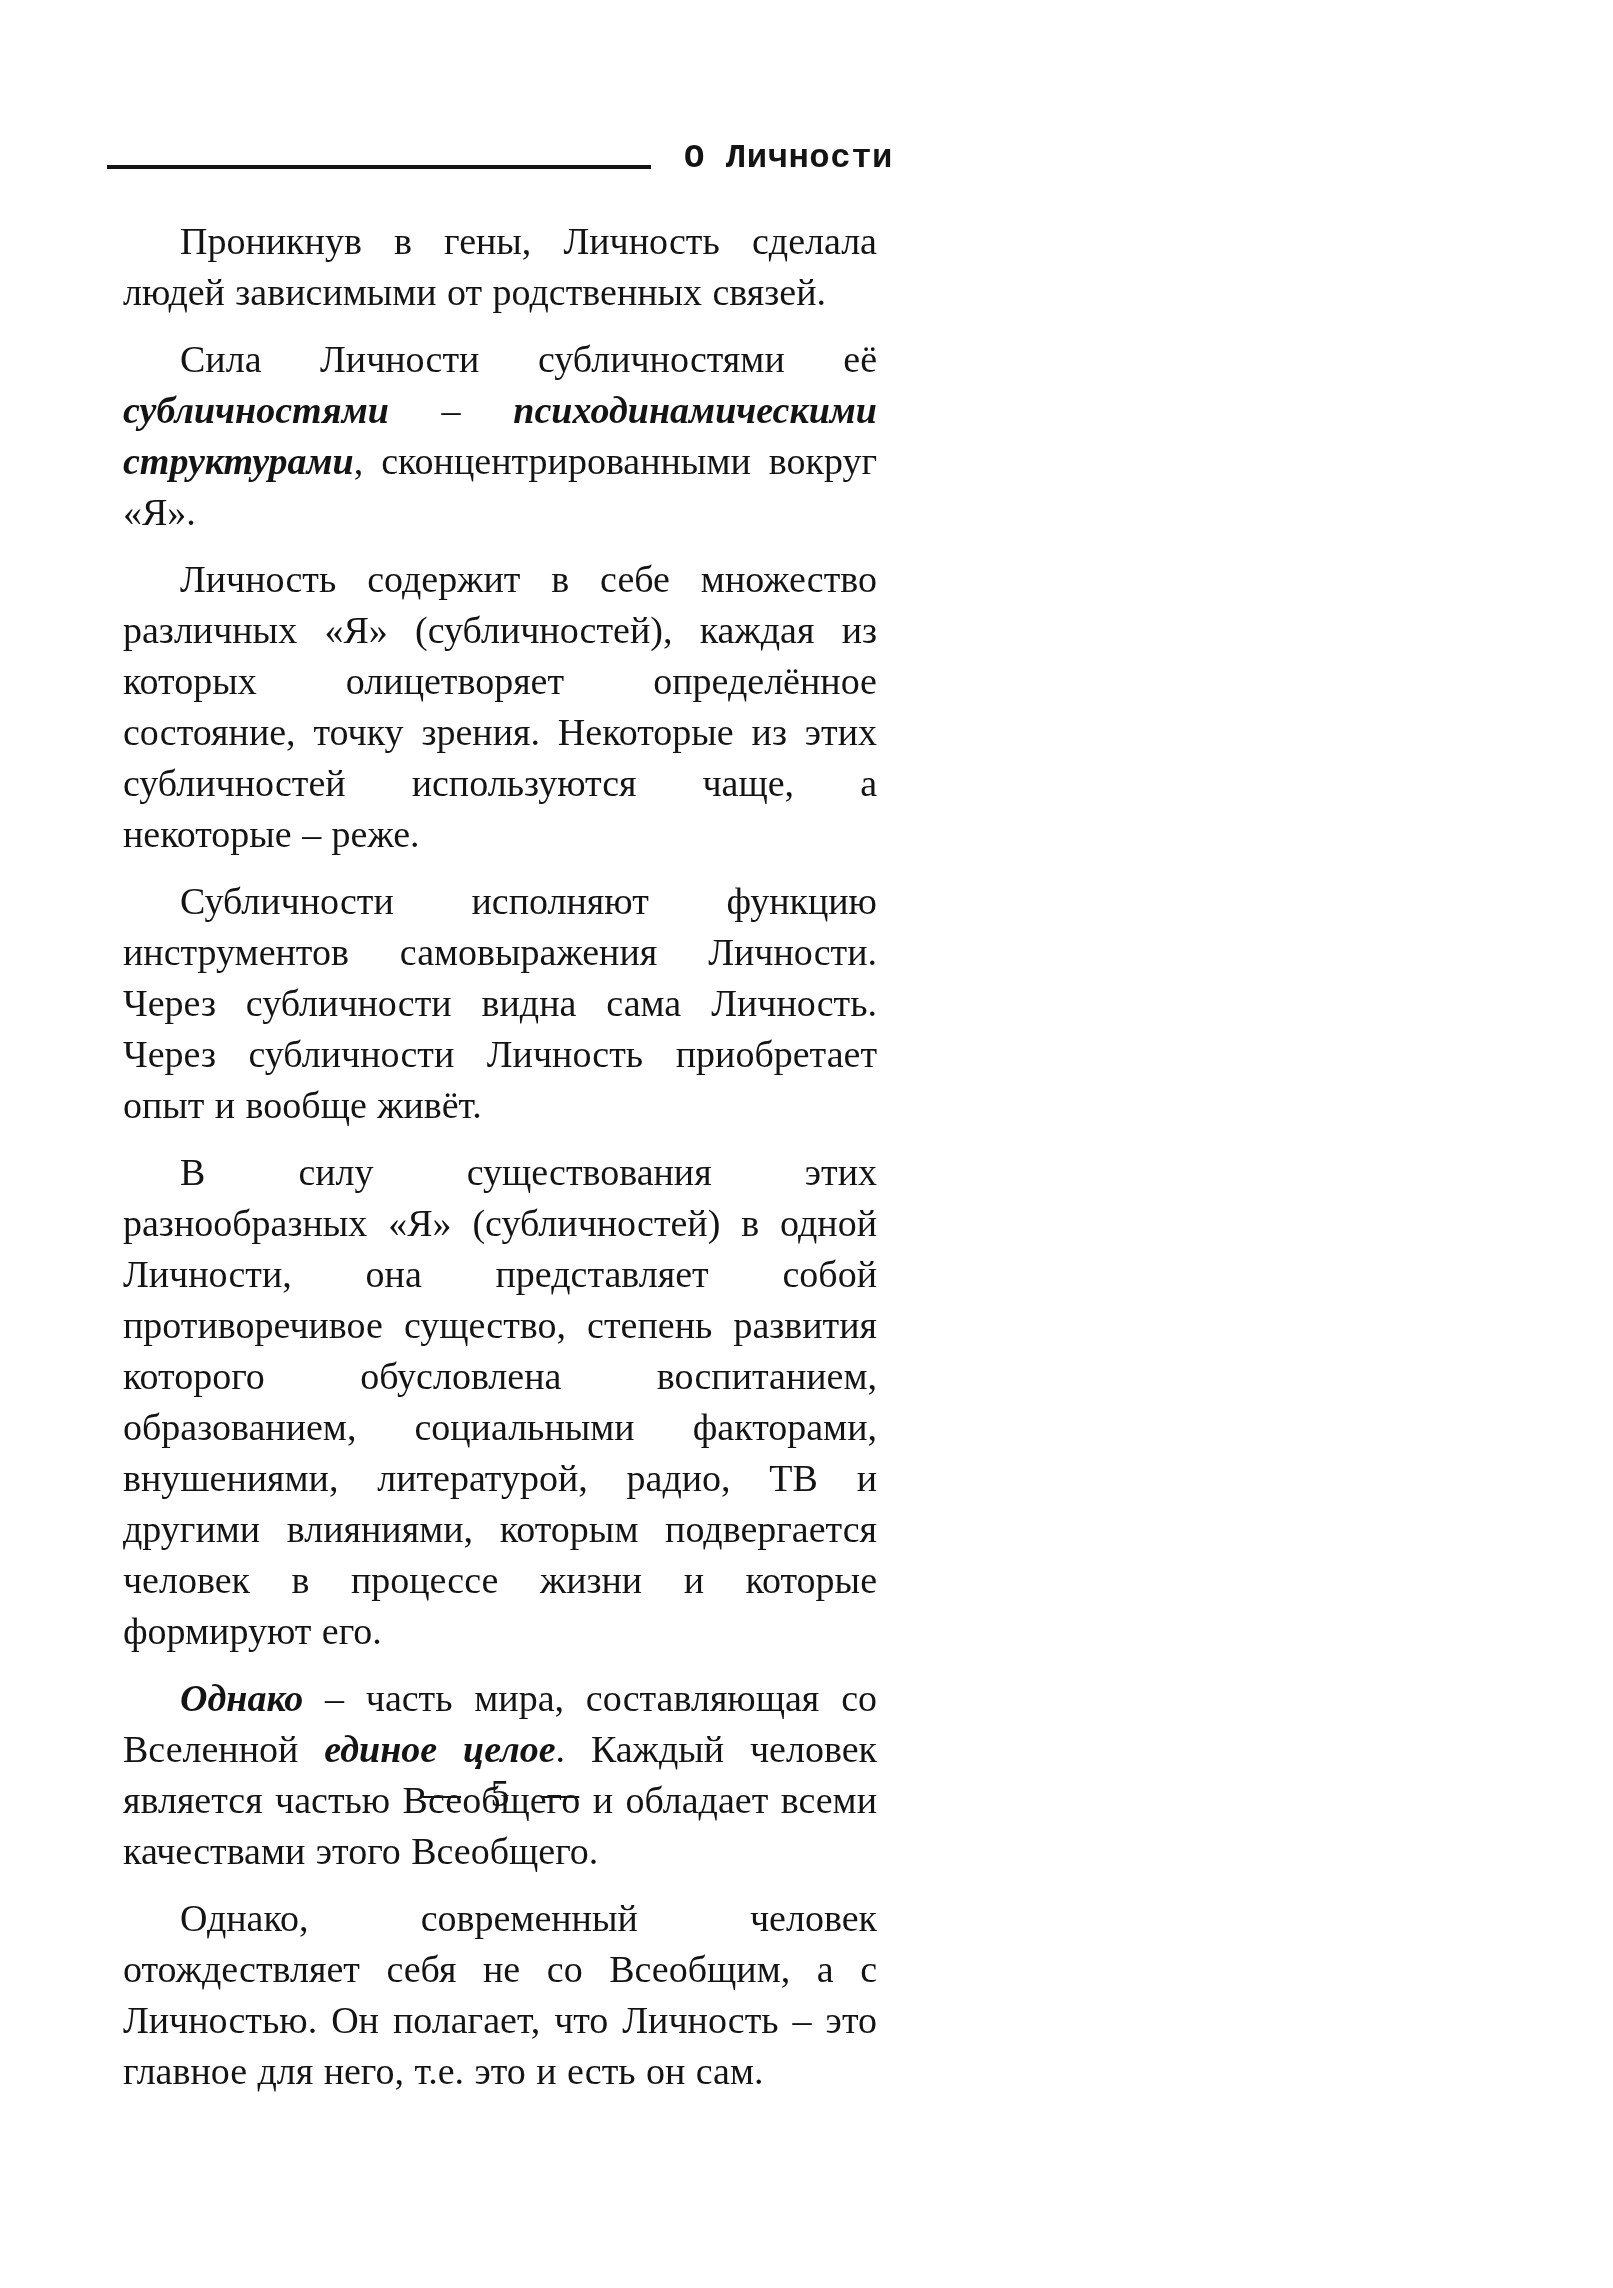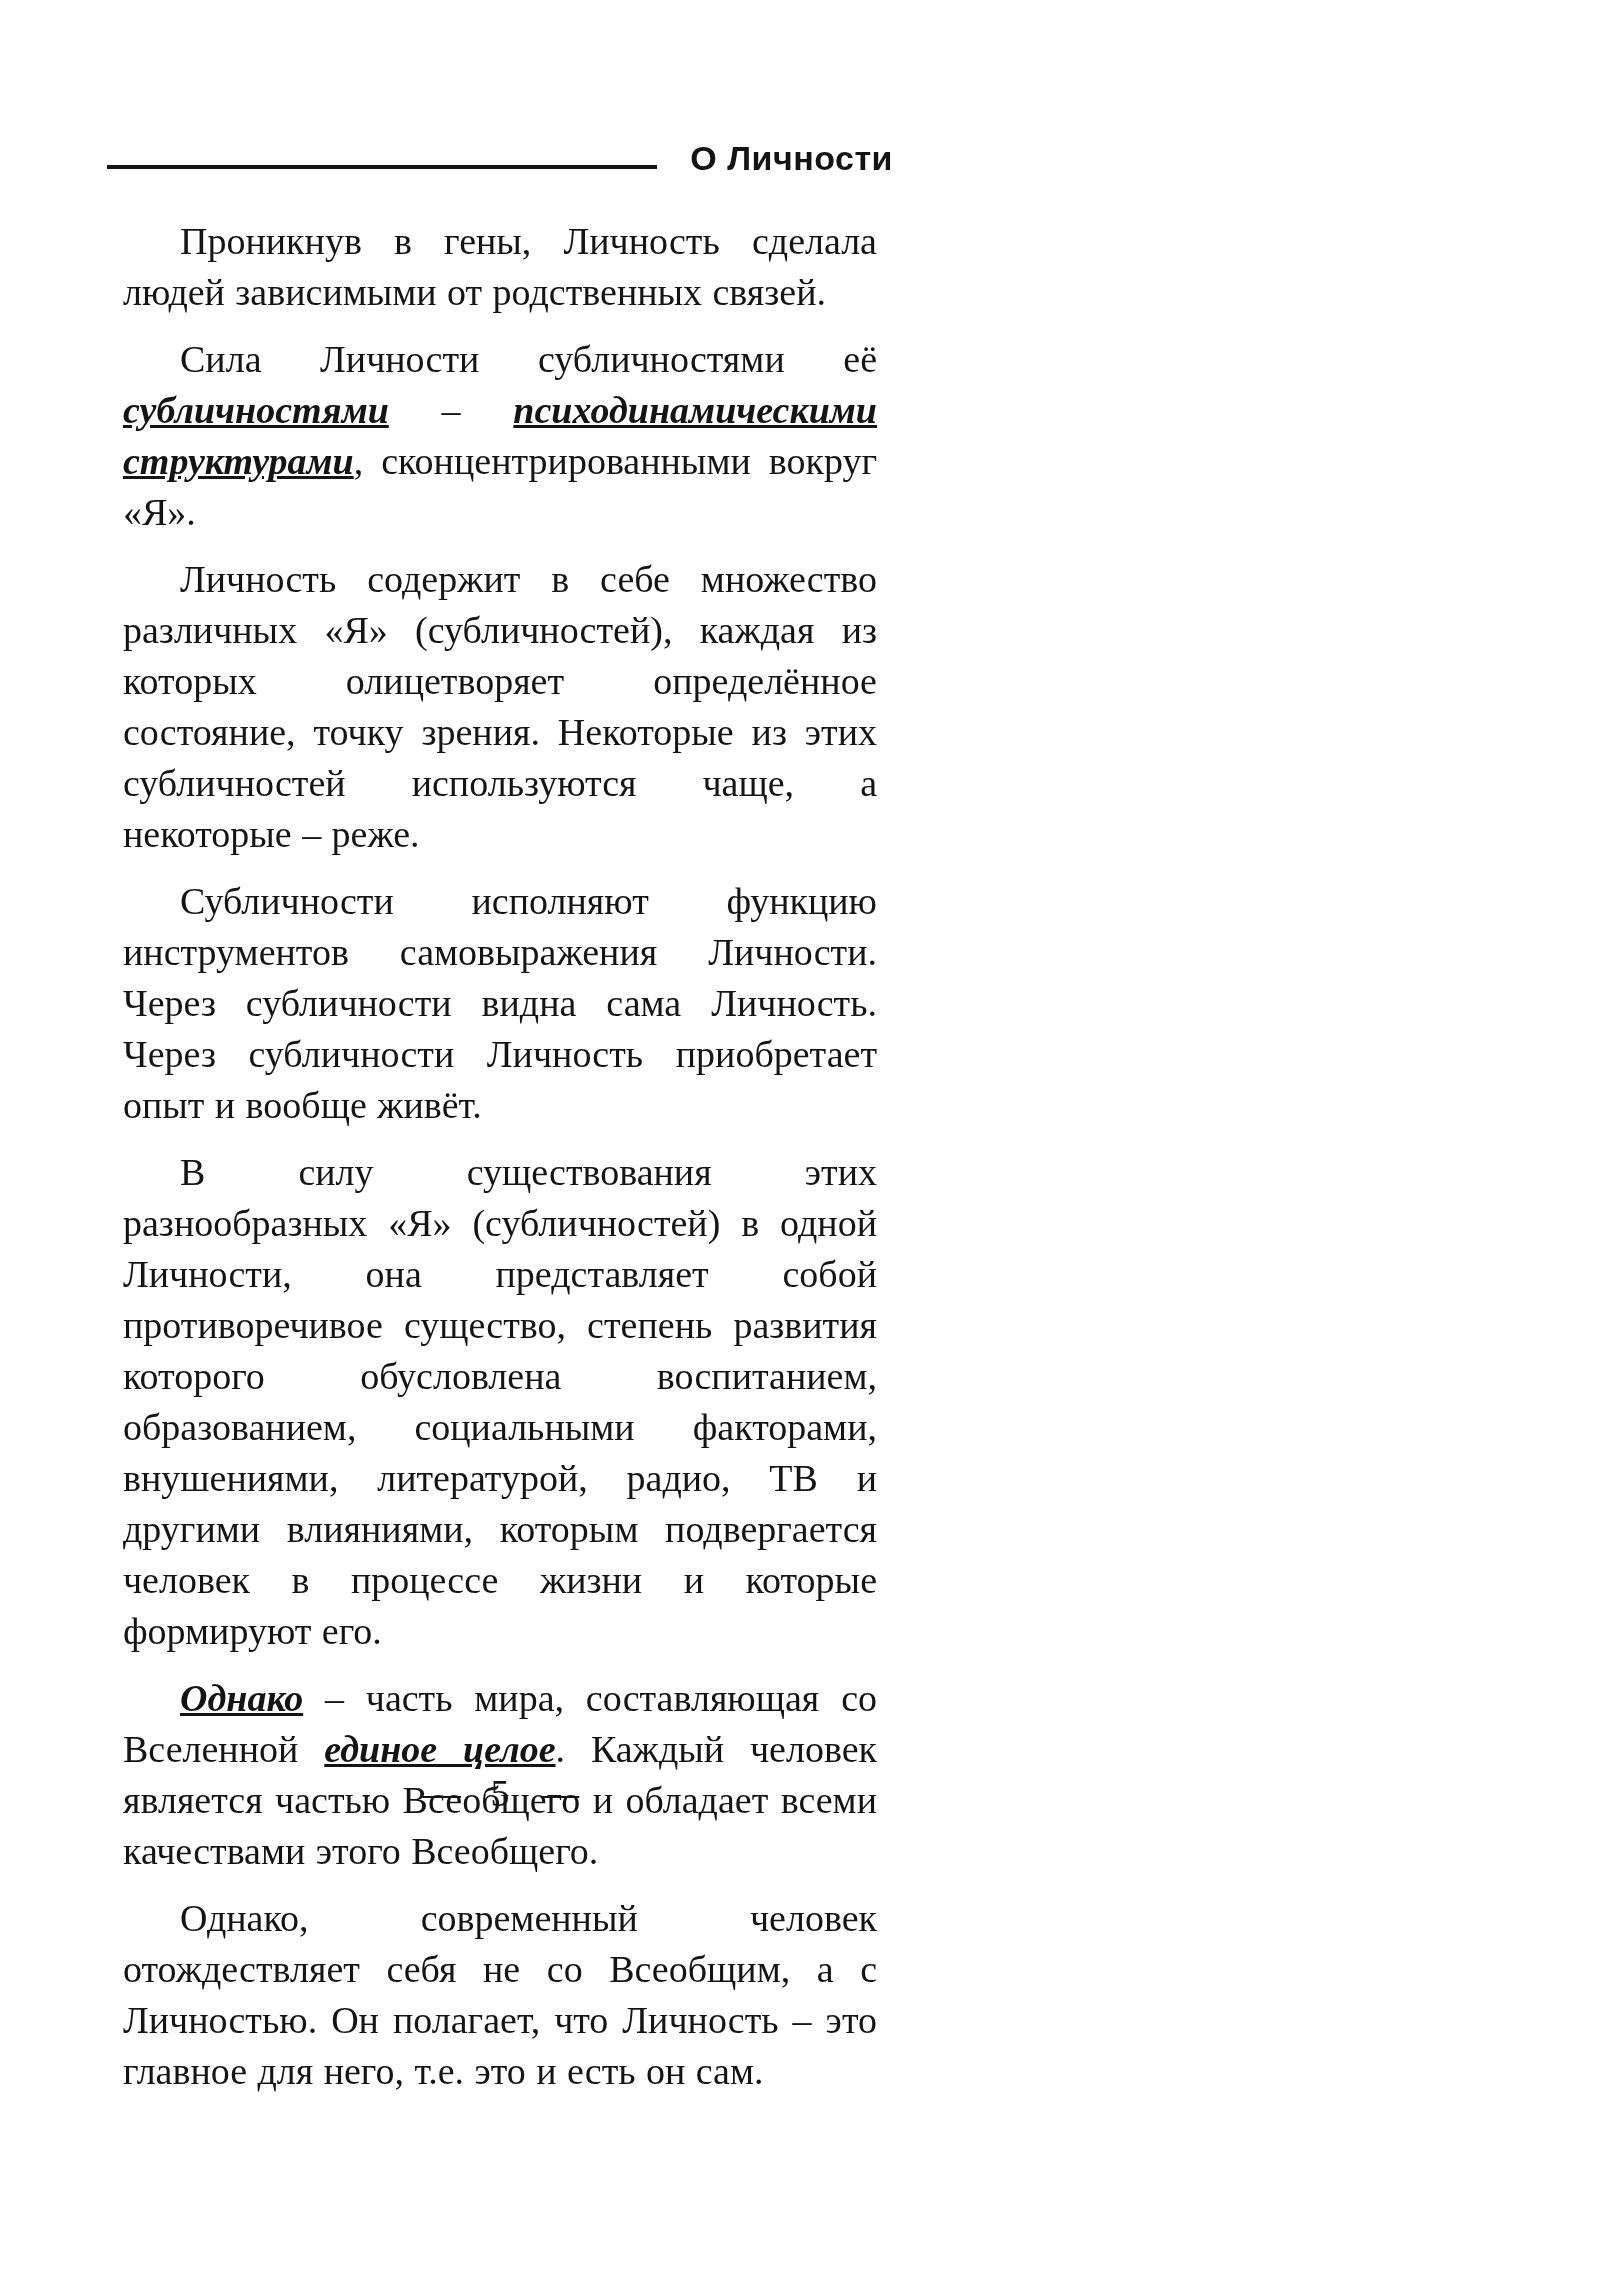--- a/index.html
+++ b/index.html
@@ -28,41 +28,40 @@
     margin-bottom: 39px;
   }
   .header-rule {
     flex: 1;
     height: 3.7px;
     background: #141414;
     margin-right: 33px;
     margin-bottom: 8.3px;
   }
   .running-head {
-    font-family: Liberation Sans, sans-serif;
+    font-family: Liberation Mono, monospace;
     font-weight: 700;
     font-size: 34px;
     line-height: 37px;
     letter-spacing: 0.5px;
     white-space: nowrap;
   }
   .body-text p {
     margin: 16px;
     font-size: 38px;
     line-height: 51px;
     text-align: justify;
     text-indent: 57px;
     hyphens: auto;
     -webkit-hyphens: auto;
     word-spacing: 0.9px;
   }
   .bi {
     font-weight: bold;
     font-style: italic;
-    text-decoration: underline;
   }
   .footer {
     position: absolute;
     left: 107px;
     top: 1768px;
     width: 786px;
     text-align: center;
     font-size: 38px;
     line-height: 51px;
     color: #141414;

